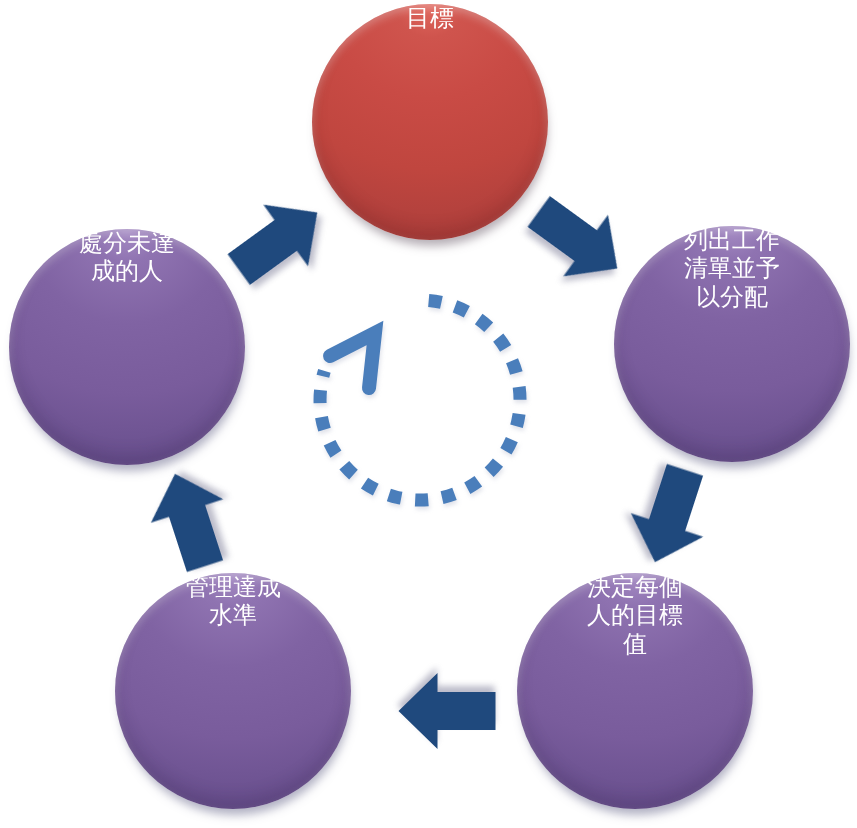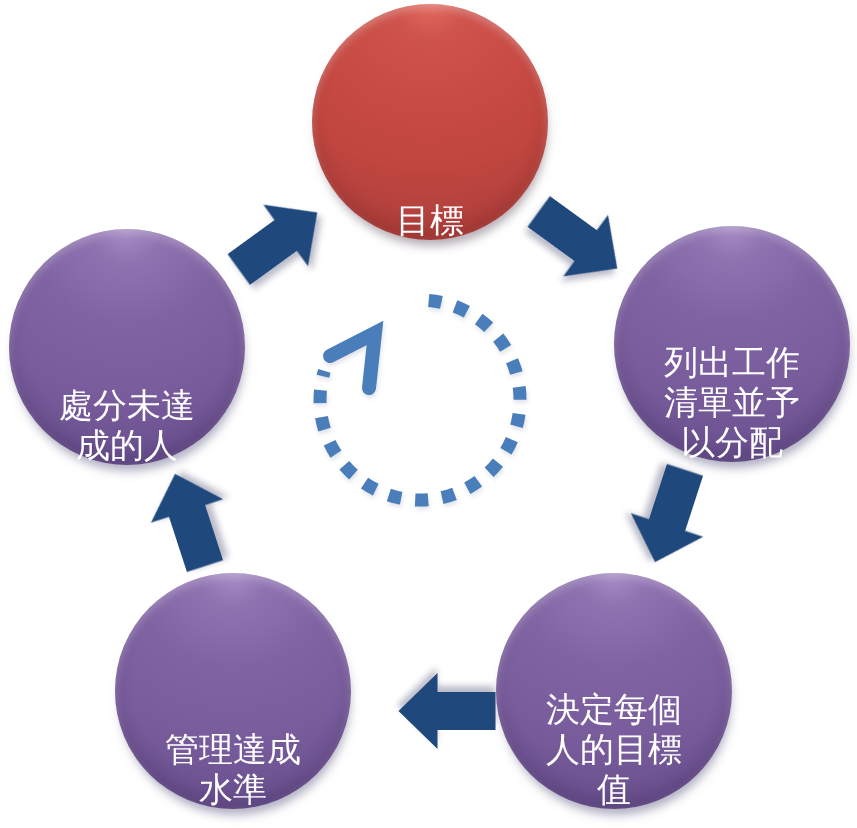--- a/index.html
+++ b/index.html
@@ -22,25 +22,25 @@
     width: 857px;
     height: 828px;
     display: block;
   }
   .node {
     position: absolute;
     width: 236px;
     height: 236px;
     border-radius: 50%;
     display: flex;
-    align-items: flex-end;
+    align-items: flex-start;
     justify-content: center;
     text-align: center;
     color: #ffffff;
-    font-size: 34px;
+    font-size: 24px;
     line-height: 1.18;
     box-shadow: 2px 9px 10px -3px rgba(100, 100, 135, 0.5),
                 inset 0 -10px 16px rgba(40, 20, 60, 0.18),
                 inset 0 4px 8px rgba(255, 255, 255, 0.28);
   }
   .node span {
     white-space: pre-line;
     display: block;
     padding: 0 10px;
   }
@@ -50,21 +50,21 @@
     box-shadow: 2px 9px 10px -3px rgba(110, 95, 110, 0.5),
                 inset 0 -10px 16px rgba(90, 20, 20, 0.20),
                 inset 0 4px 8px rgba(255, 255, 255, 0.30);
   }
   .node-purple {
     background: radial-gradient(105% 100% at 50% 0%,
       #a78dc5 0%, #8f73b1 14%, #8063a3 40%, #795c9c 70%, #684f8d 100%);
   }
   .node-goal          { left: 312px; top: 4px;   }
   .node-list-tasks    { left: 614px; top: 226px; }
-  .node-decide-values { left: 496px; top: 573px; }
+  .node-decide-values { left: 517px; top: 573px; }
   .node-manage-level  { left: 115px; top: 573px; }
   .node-punish        { left: 9px;   top: 229px; }
 
   .flow-arrow {
     filter: drop-shadow(1px 6px 3px rgba(105, 105, 135, 0.45));
   }
   .center-arc {
     filter: drop-shadow(1px 3px 2px rgba(130, 140, 170, 0.25));
   }
 </style>

